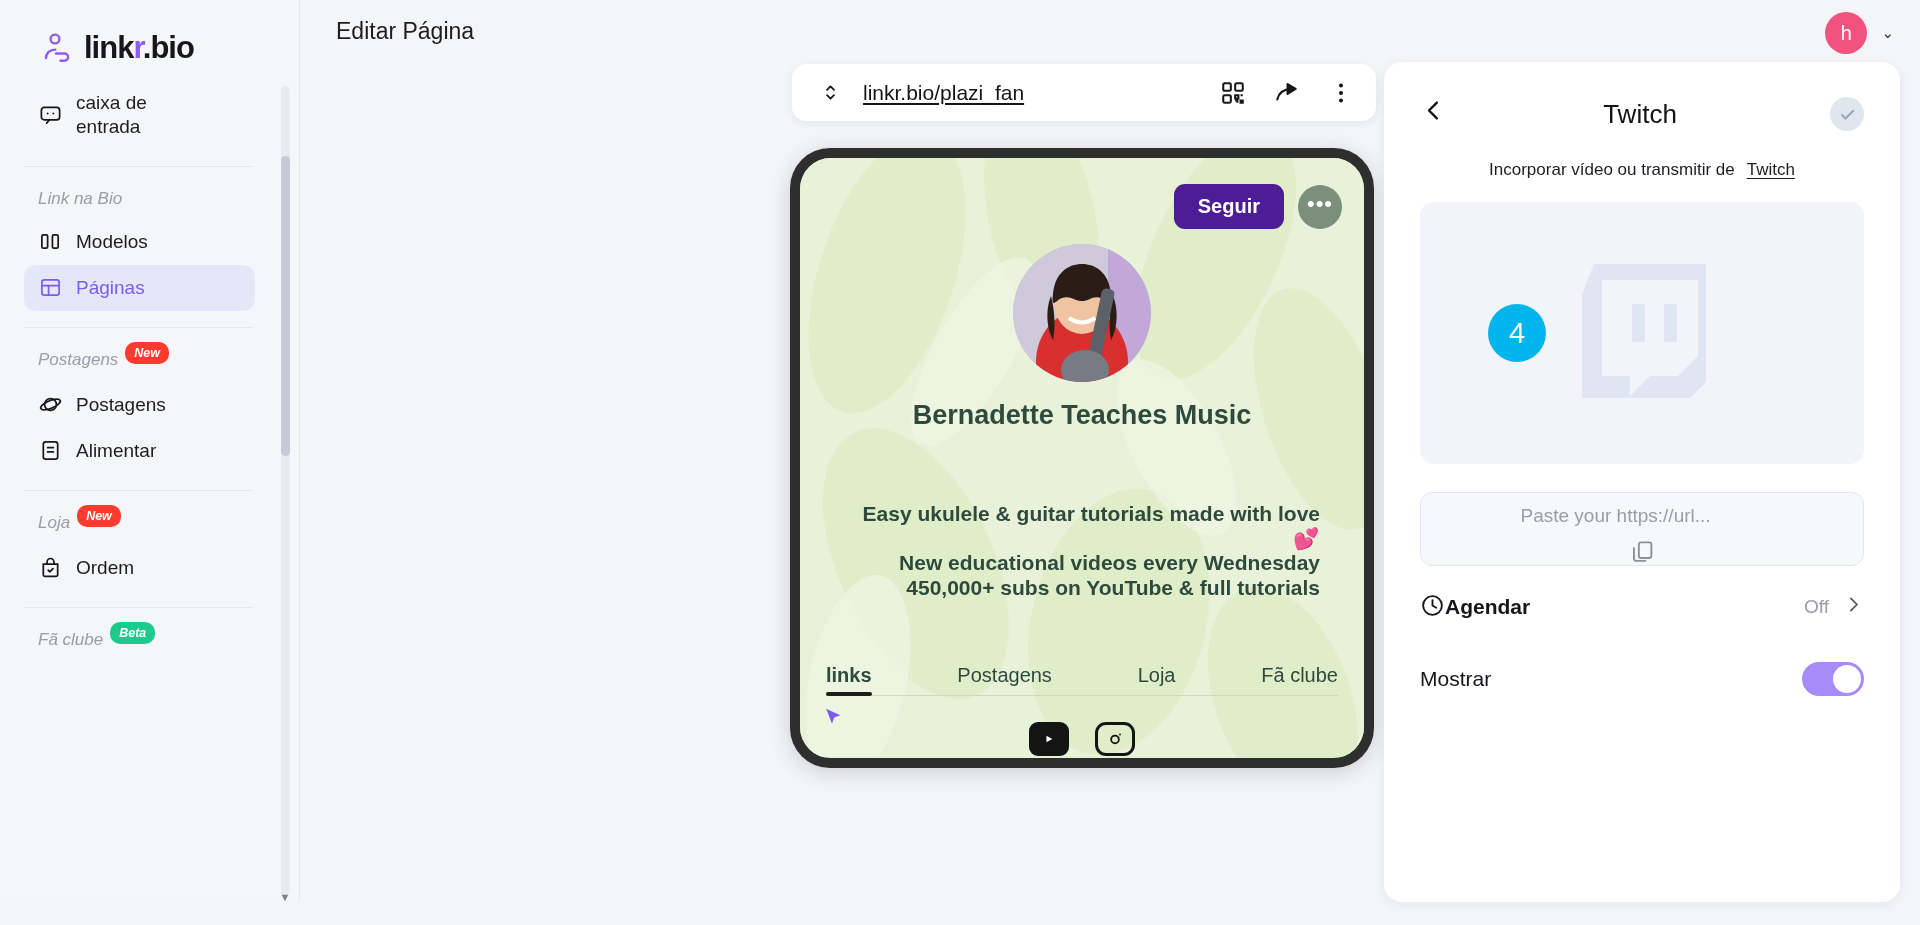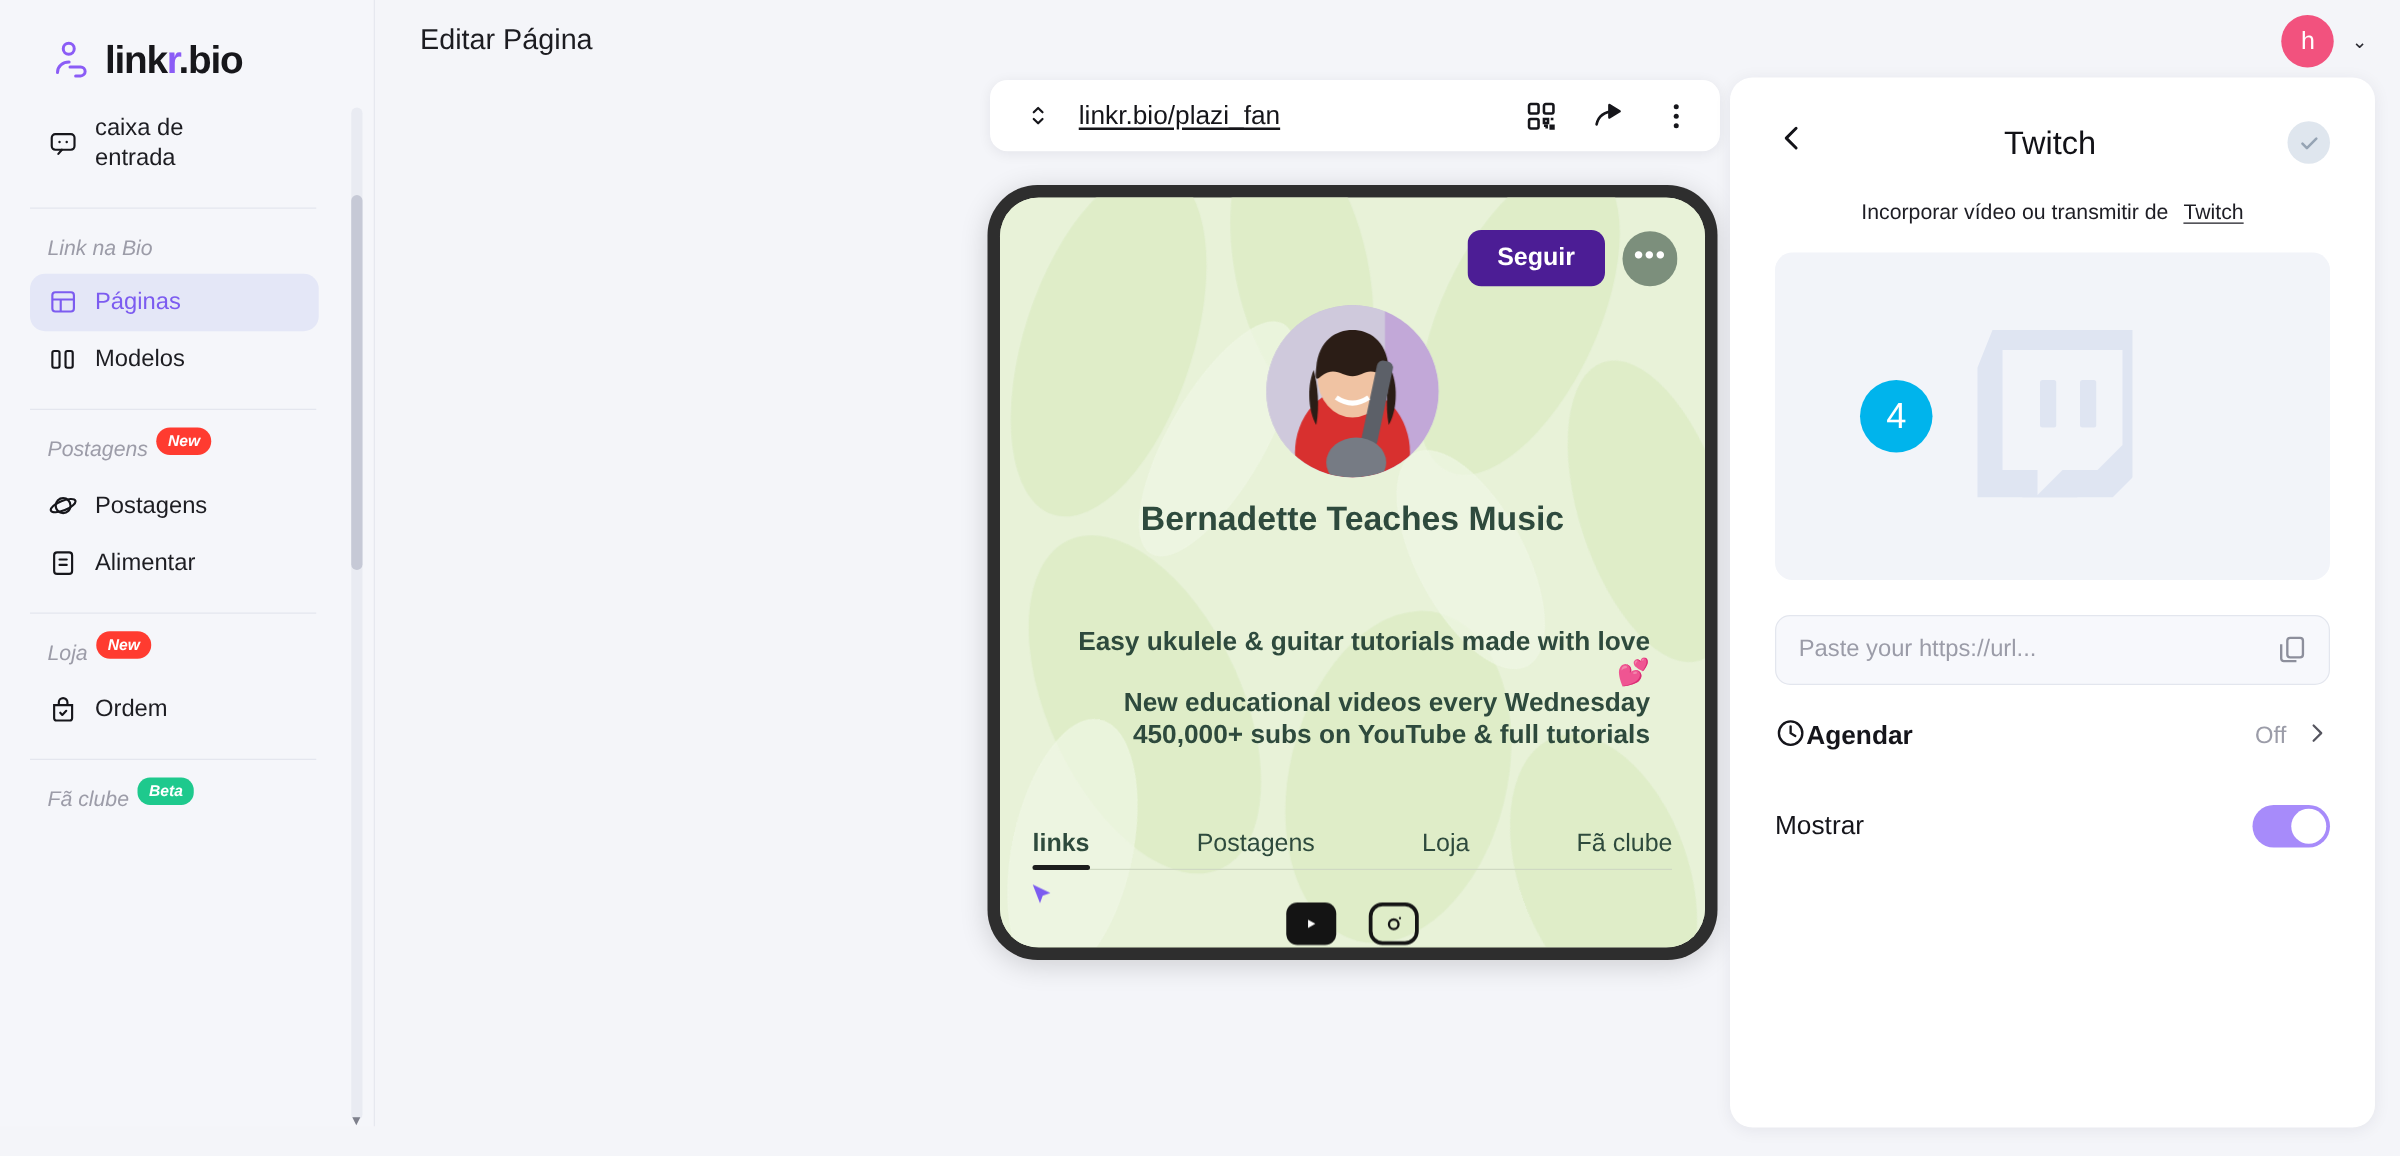--- a/index.html
+++ b/index.html
@@ -54,21 +54,21 @@
     padding: 6px 0 10px 38px;
     font-style: italic;
   }
   .badge {
     display: inline-block;
     font-size: 12.5px; font-weight: 700; color: #fff;
     padding: 2px 9px; border-radius: 10px;
     position: relative; top: -8px;
     line-height: 1.45;
   }
-  .badge.new { background: #ff3b30; border-radius: 11px; }
+  .badge.new { background: #ff3b30; }
   .badge.beta { background: #1ec98d; }
 
   .sb-track {
     position: absolute; right: 9px; top: 86px;
     width: 9px; height: 810px;
     background: #e9ebf2; border-radius: 6px;
   }
   .sb-thumb {
     position: absolute; right: 9px; top: 156px;
     width: 9px; height: 300px;
@@ -235,25 +235,26 @@
     display: flex; align-items: center; justify-content: center;
   }
   .step-badge {
     position: absolute; left: 68px; top: 50%; transform: translateY(-50%);
     width: 58px; height: 58px; border-radius: 50%;
     background: #00b4ec; color: #fff;
     display: flex; align-items: center; justify-content: center;
     font-size: 29px;
   }
   .url-input {
-    margin-top: 28px; height: 56px;
+    margin-top: 28px; height: 74px;
     border: 1px solid #e3e6ee; border-radius: 12px;
     background: #f7f8fc;
     display: flex; align-items: center;
     padding: 0 16px 0 18px;
+    flex-direction: column;
   }
   .url-input input {
     flex: 1; border: none; outline: none; background: transparent;
     font-size: 19px; color: #25252c;
     font-family: "Liberation Sans", sans-serif;
   }
   .url-input input::placeholder { color: #9b9ca8; }
   .copy-ico { width: 26px; height: 26px; color: #8d8f9c; cursor: pointer; }
 
   .row {
@@ -303,37 +304,37 @@
           </svg>
         </span>
         <span style="max-width:130px">caixa de entrada</span>
       </div>
 
       <div class="sep"></div>
 
       <div class="group-label">
         <span>Link na Bio</span>
       </div>
+      <div class="nav-item">
+        <span class="ico">
+          <svg viewBox="0 0 24 24" width="23" height="23" fill="none" stroke="#16161b" stroke-width="1.8">
+            <rect x="3" y="5" width="6" height="14" rx="1.6"></rect>
+            <rect x="14" y="5" width="6" height="14" rx="1.6"></rect>
+          </svg>
+        </span>
+        <span>Modelos</span>
+      </div>
       <div class="nav-item active">
         <span class="ico">
           <svg viewBox="0 0 24 24" width="23" height="23" fill="none" stroke="#7c5cf0" stroke-width="1.8">
             <rect x="3" y="4" width="18" height="16" rx="2.5"></rect>
             <path d="M3 10h18M10 10v10"></path>
           </svg>
         </span>
         <span>Páginas</span>
-      </div>
-      <div class="nav-item">
-        <span class="ico">
-          <svg viewBox="0 0 24 24" width="23" height="23" fill="none" stroke="#16161b" stroke-width="1.8">
-            <rect x="3" y="5" width="6" height="14" rx="1.6"></rect>
-            <rect x="14" y="5" width="6" height="14" rx="1.6"></rect>
-          </svg>
-        </span>
-        <span>Modelos</span>
       </div>
 
       <div class="sep"></div>
 
       <div class="group-label">
         <span>Postagens</span>
         <span class="badge new">New</span>
       </div>
       <div class="nav-item">
         <span class="ico">

